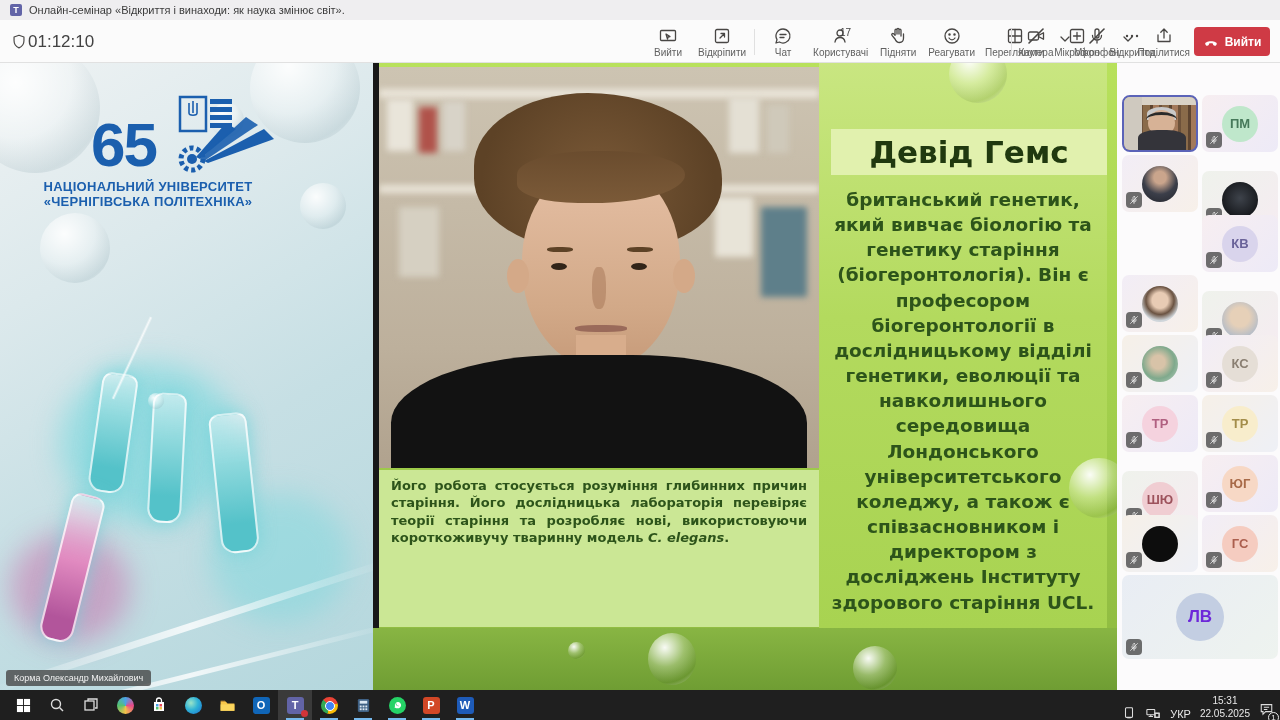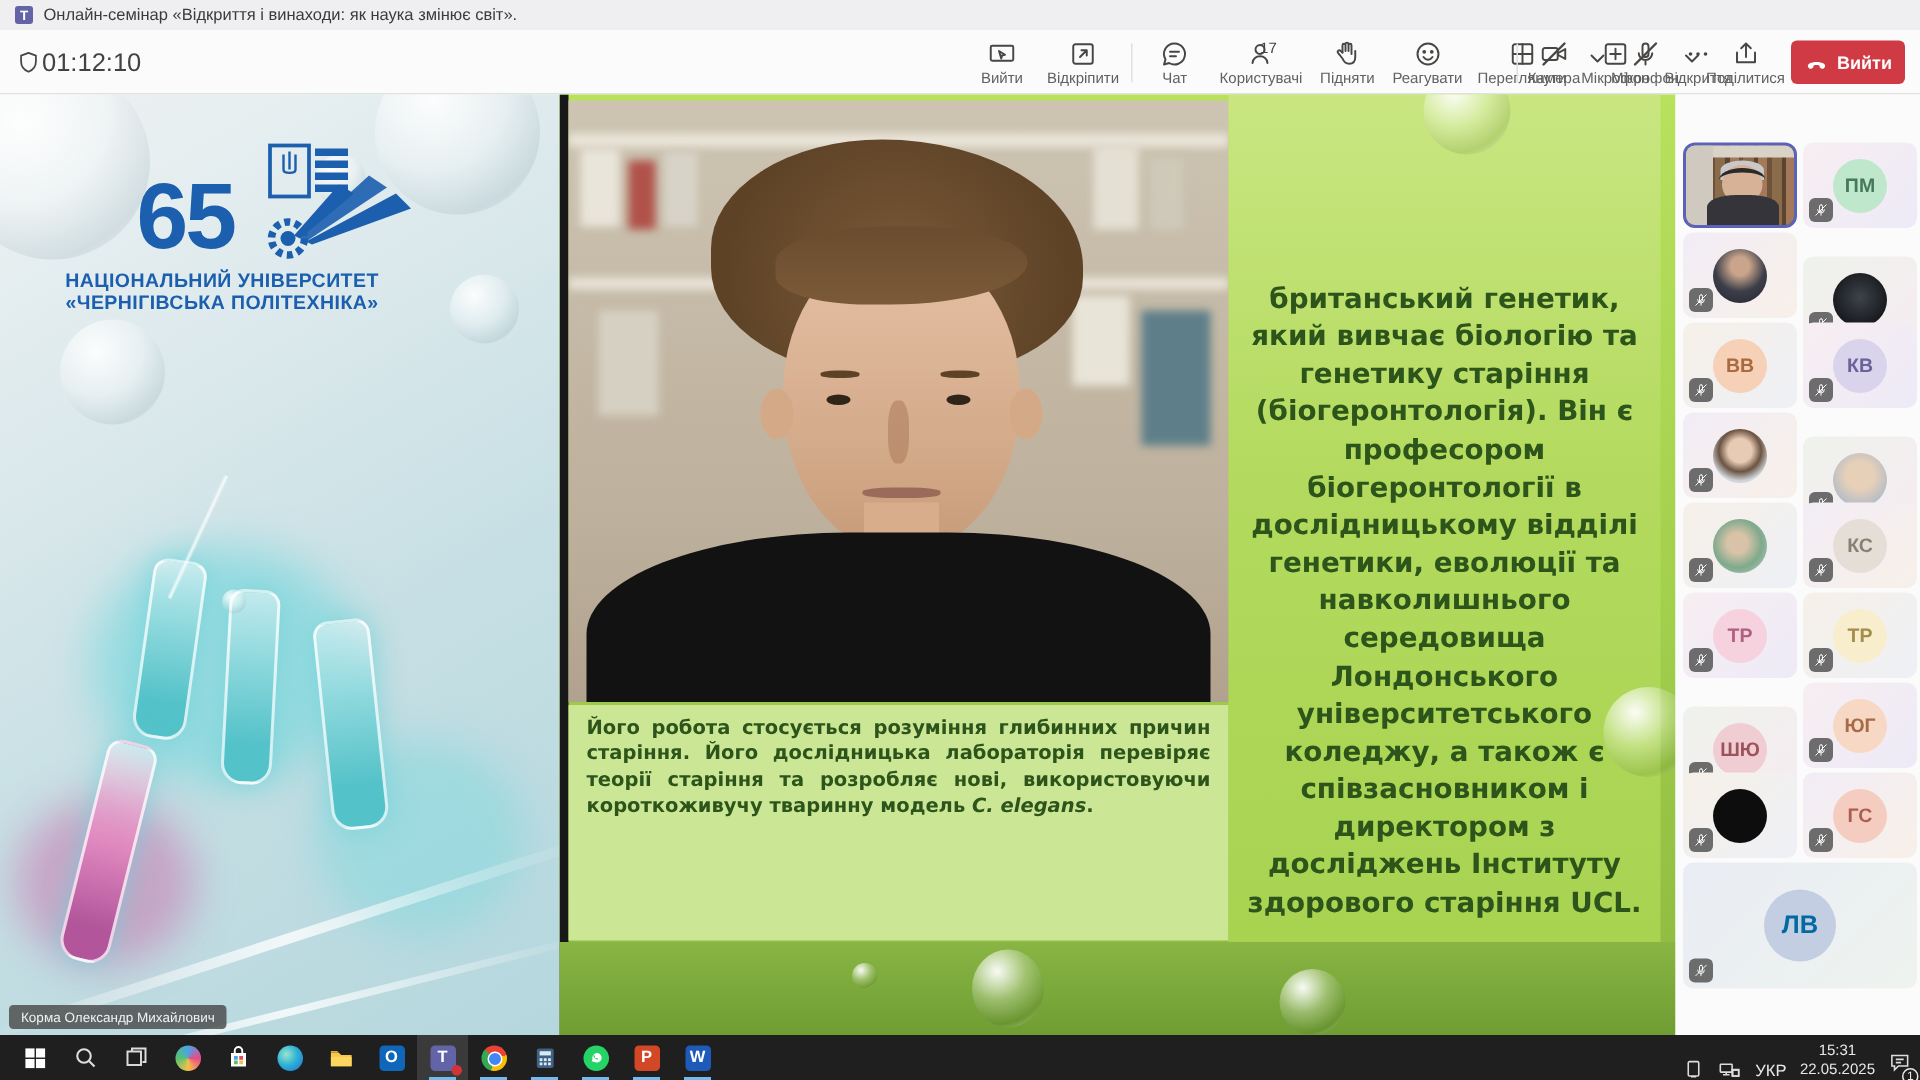--- a/index.html
+++ b/index.html
@@ -105,21 +105,21 @@
   .v-black { background:#0d0d0d; }
   .c-pm { background:#bfe7cb; color:#46795a; }
   .c-vv { background:#f6d0b7; color:#a96a3f; }
   .c-kv { background:#d9d4ec; color:#6a6399; }
   .c-ks { background:#e5ded6; color:#8a7f72; }
   .c-tr1 { background:#f5d2de; color:#b06080; }
   .c-tr2 { background:#f8edcc; color:#a38d4a; }
   .c-shyu { background:#f0cdd2; color:#9d525c; }
   .c-yug { background:#f7d8c5; color:#a86a48; }
   .c-gs { background:#f5ccc0; color:#ab5f4e; }
-  .c-lv { background:#c3cee2; color:#0369a1; }
+  .c-lv { background:#c3cee2; color:#6d28d9; }
   .tile.wide { left:5px; width:156px; height:84px; background:linear-gradient(135deg,#e9edf4,#eef3ef); }
   .tile.wide .avatar { width:48px; height:48px; font-size:17px; }
 
   
   .taskbar { position:absolute; left:0; top:690px; width:1280px; height:30px; background:#1f1f1f; display:flex; align-items:center; }
   .tb-apps { display:flex; align-items:center; height:30px; margin-left:6px; }
   .app-cell { width:34px; height:30px; display:flex; align-items:center; justify-content:center; position:relative; cursor:pointer; }
   .app-cell.active { background:#3a3a3a; }
   .app-cell.open::after { content:""; position:absolute; bottom:0; left:8px; width:18px; height:2px; background:#76b9ed; }
   .round-ico { width:17px; height:17px; border-radius:50%; }
@@ -365,20 +365,23 @@
         <div class="sweater"></div>
       </div>
 
       <div class="caption-box">
         <div class="caption-text"><span>Його робота стосується розуміння глибинних причин старіння. Його дослідницька лабораторія перевіряє теорії старіння та розробляє нові, використовуючи короткоживучу тваринну модель </span><i>C. elegans</i><span>.</span></div>
       </div>
 
       <div class="right-panel">
         <div class="drop" style="left:130px; top:-18px; width:58px; height:58px;"></div>
         <div class="drop" style="left:250px; top:395px; width:60px; height:60px;"></div>
+        <div class="title-strip">
+          <div class="slide-title">Девід Гемс</div>
+        </div>
         <div class="bio-text">британський генетик, який вивчає біологію та генетику старіння (біогеронтологія). Він є професором біогеронтології в дослідницькому відділі генетики, еволюції та навколишнього середовища Лондонського університетського коледжу, а також є співзасновником і директором з досліджень Інституту здорового старіння UCL.</div>
       </div>
 
       <div class="bottom-strip">
         <div class="drop" style="left:195px; top:14px; width:17px; height:17px;"></div>
         <div class="drop" style="left:275px; top:5px; width:48px; height:52px;"></div>
         <div class="drop" style="left:480px; top:18px; width:44px; height:44px;"></div>
 
       </div>
     </div>
@@ -416,29 +419,20 @@
       <div class="tile c2 tg3" style="top:92px;">
         <div class="avatar v-dark"></div>
         <div class="mic-badge">
             <svg class="ic" width="10" height="10" viewBox="0 0 20 20" style="stroke:#fff;">
               <rect x="8" y="3" width="4" height="9" rx="2"></rect>
               <path d="M5.5 9.5a4.5 4.5 0 0 0 9 0M10 14v3M3 17L17 3"></path>
             </svg>
           </div>
       </div>
 
-      <div class="tile c1 tg4" style="top:152px;">
-        <div class="avatar c-vv">ВВ</div>
-        <div class="mic-badge">
-            <svg class="ic" width="10" height="10" viewBox="0 0 20 20" style="stroke:#fff;">
-              <rect x="8" y="3" width="4" height="9" rx="2"></rect>
-              <path d="M5.5 9.5a4.5 4.5 0 0 0 9 0M10 14v3M3 17L17 3"></path>
-            </svg>
-          </div>
-      </div>
       <div class="tile c2 tg1" style="top:152px;">
         <div class="avatar c-kv">КВ</div>
         <div class="mic-badge">
             <svg class="ic" width="10" height="10" viewBox="0 0 20 20" style="stroke:#fff;">
               <rect x="8" y="3" width="4" height="9" rx="2"></rect>
               <path d="M5.5 9.5a4.5 4.5 0 0 0 9 0M10 14v3M3 17L17 3"></path>
             </svg>
           </div>
       </div>
 

